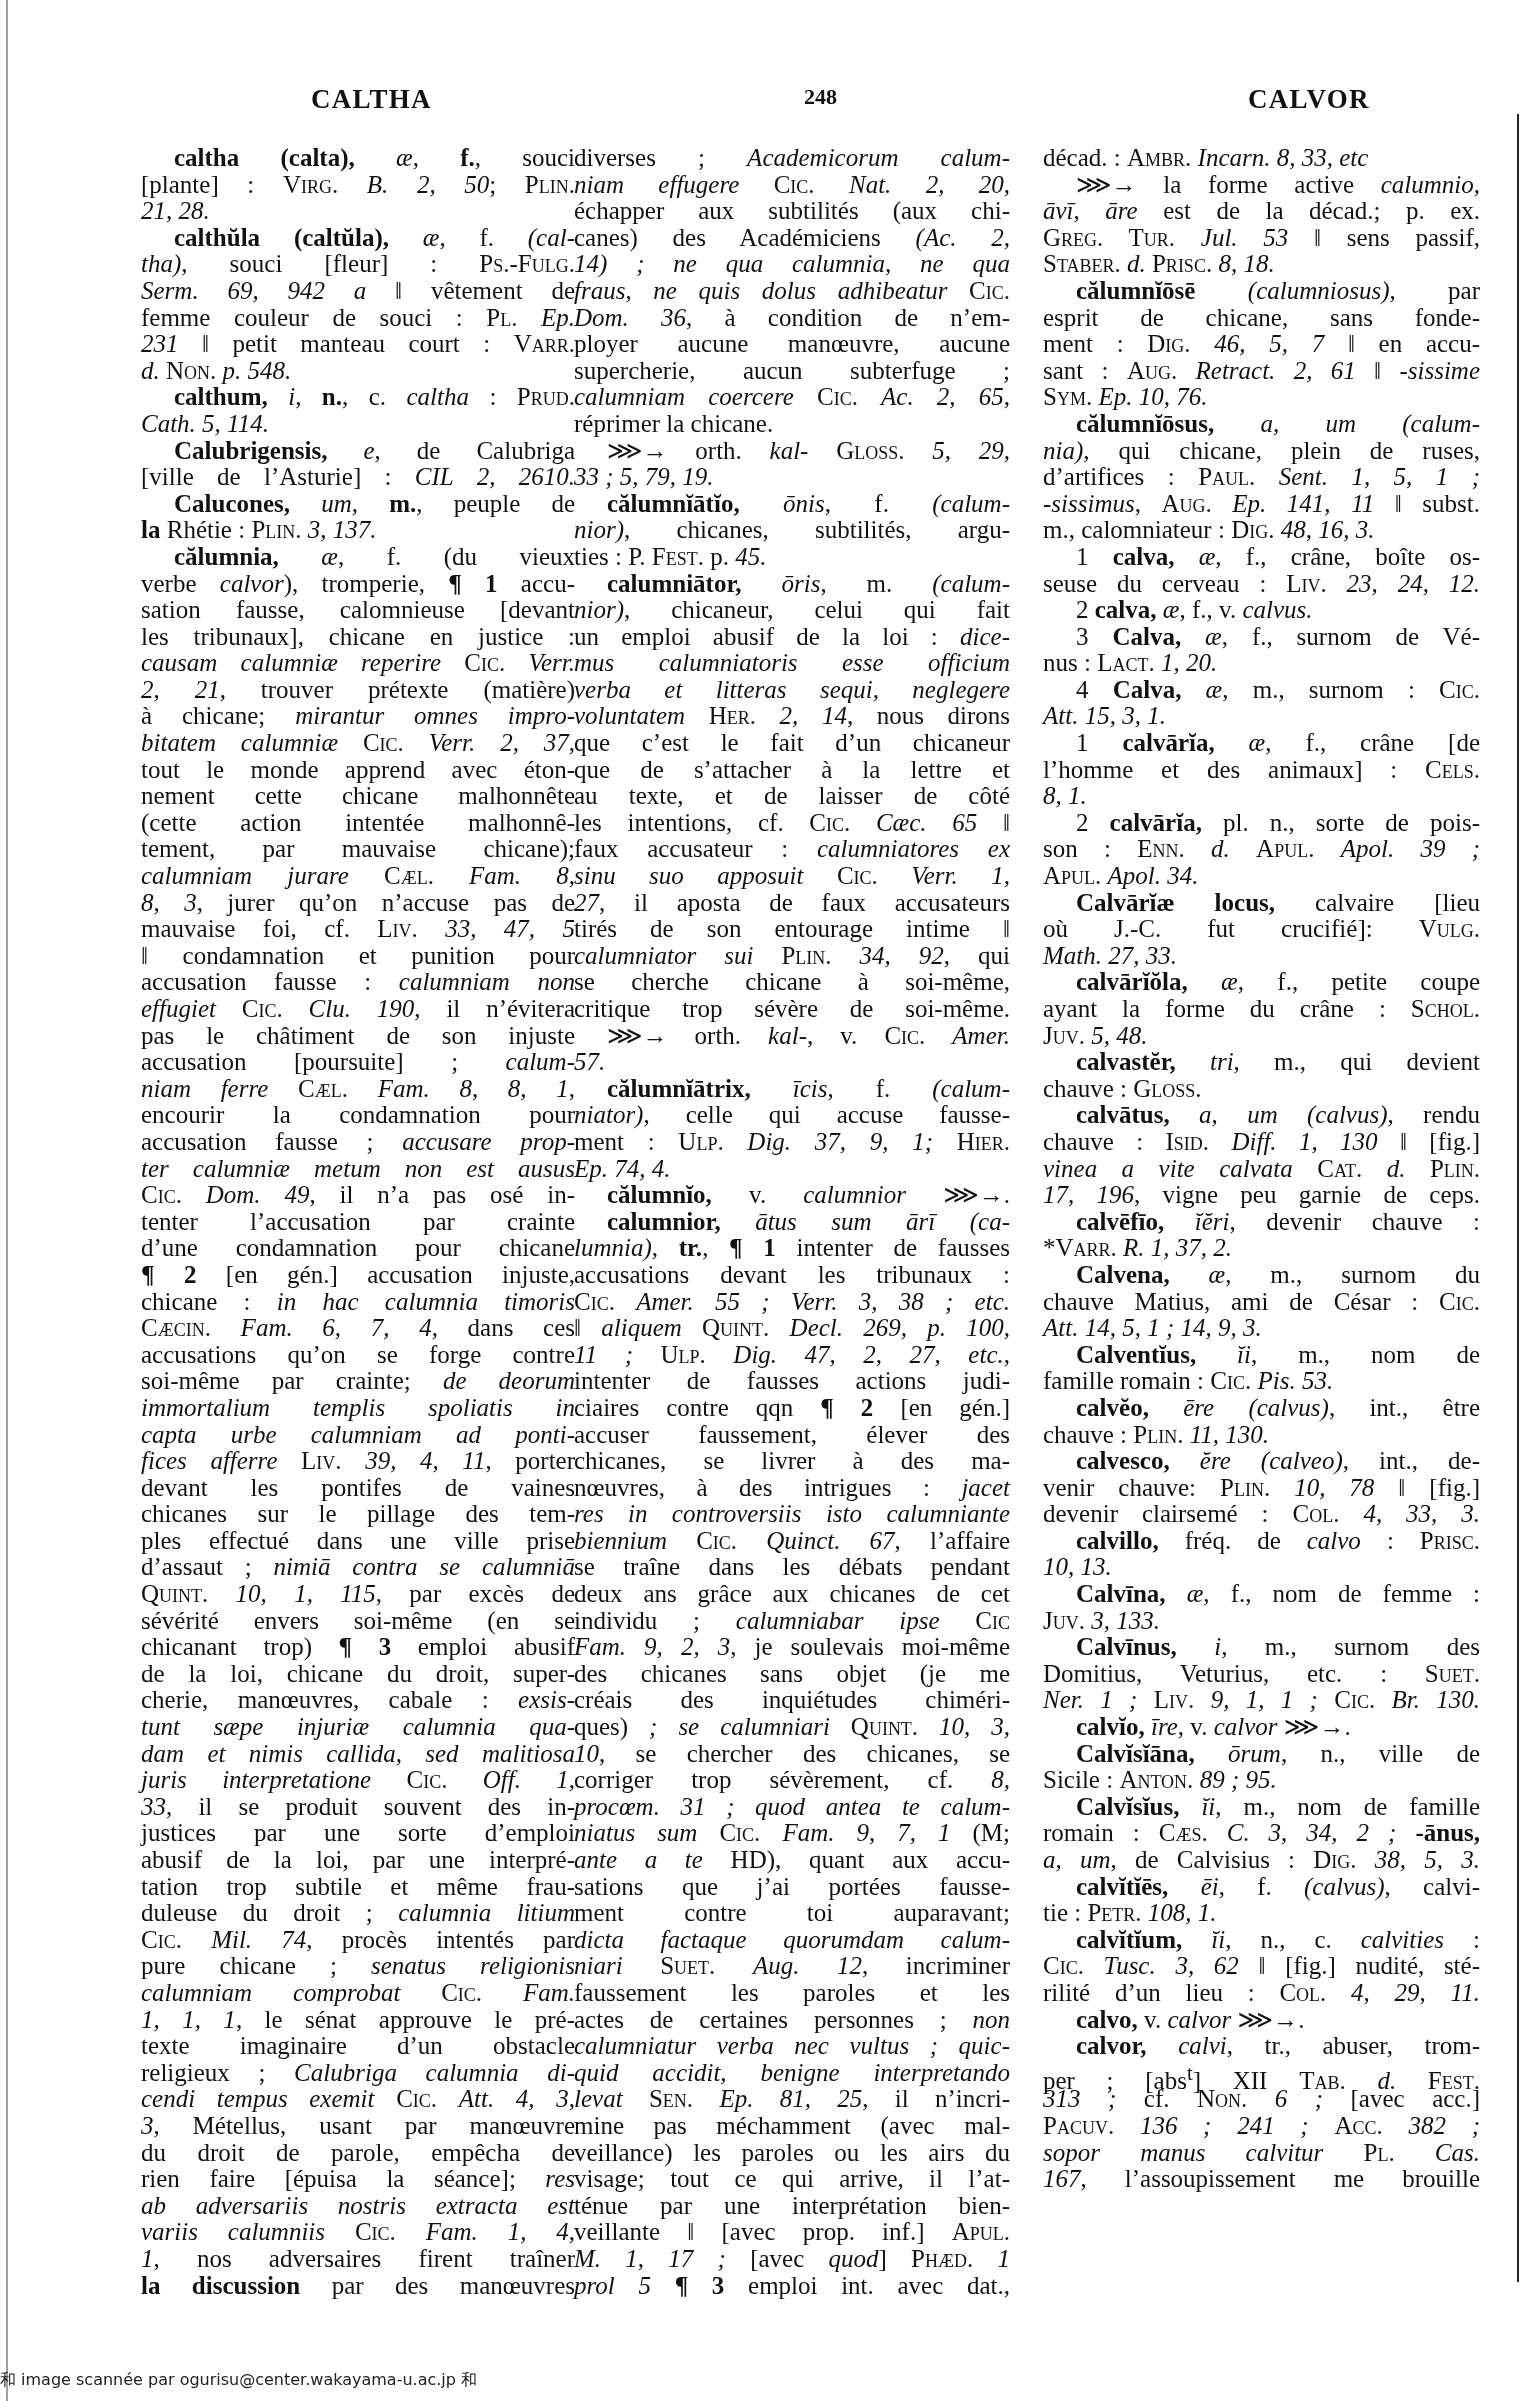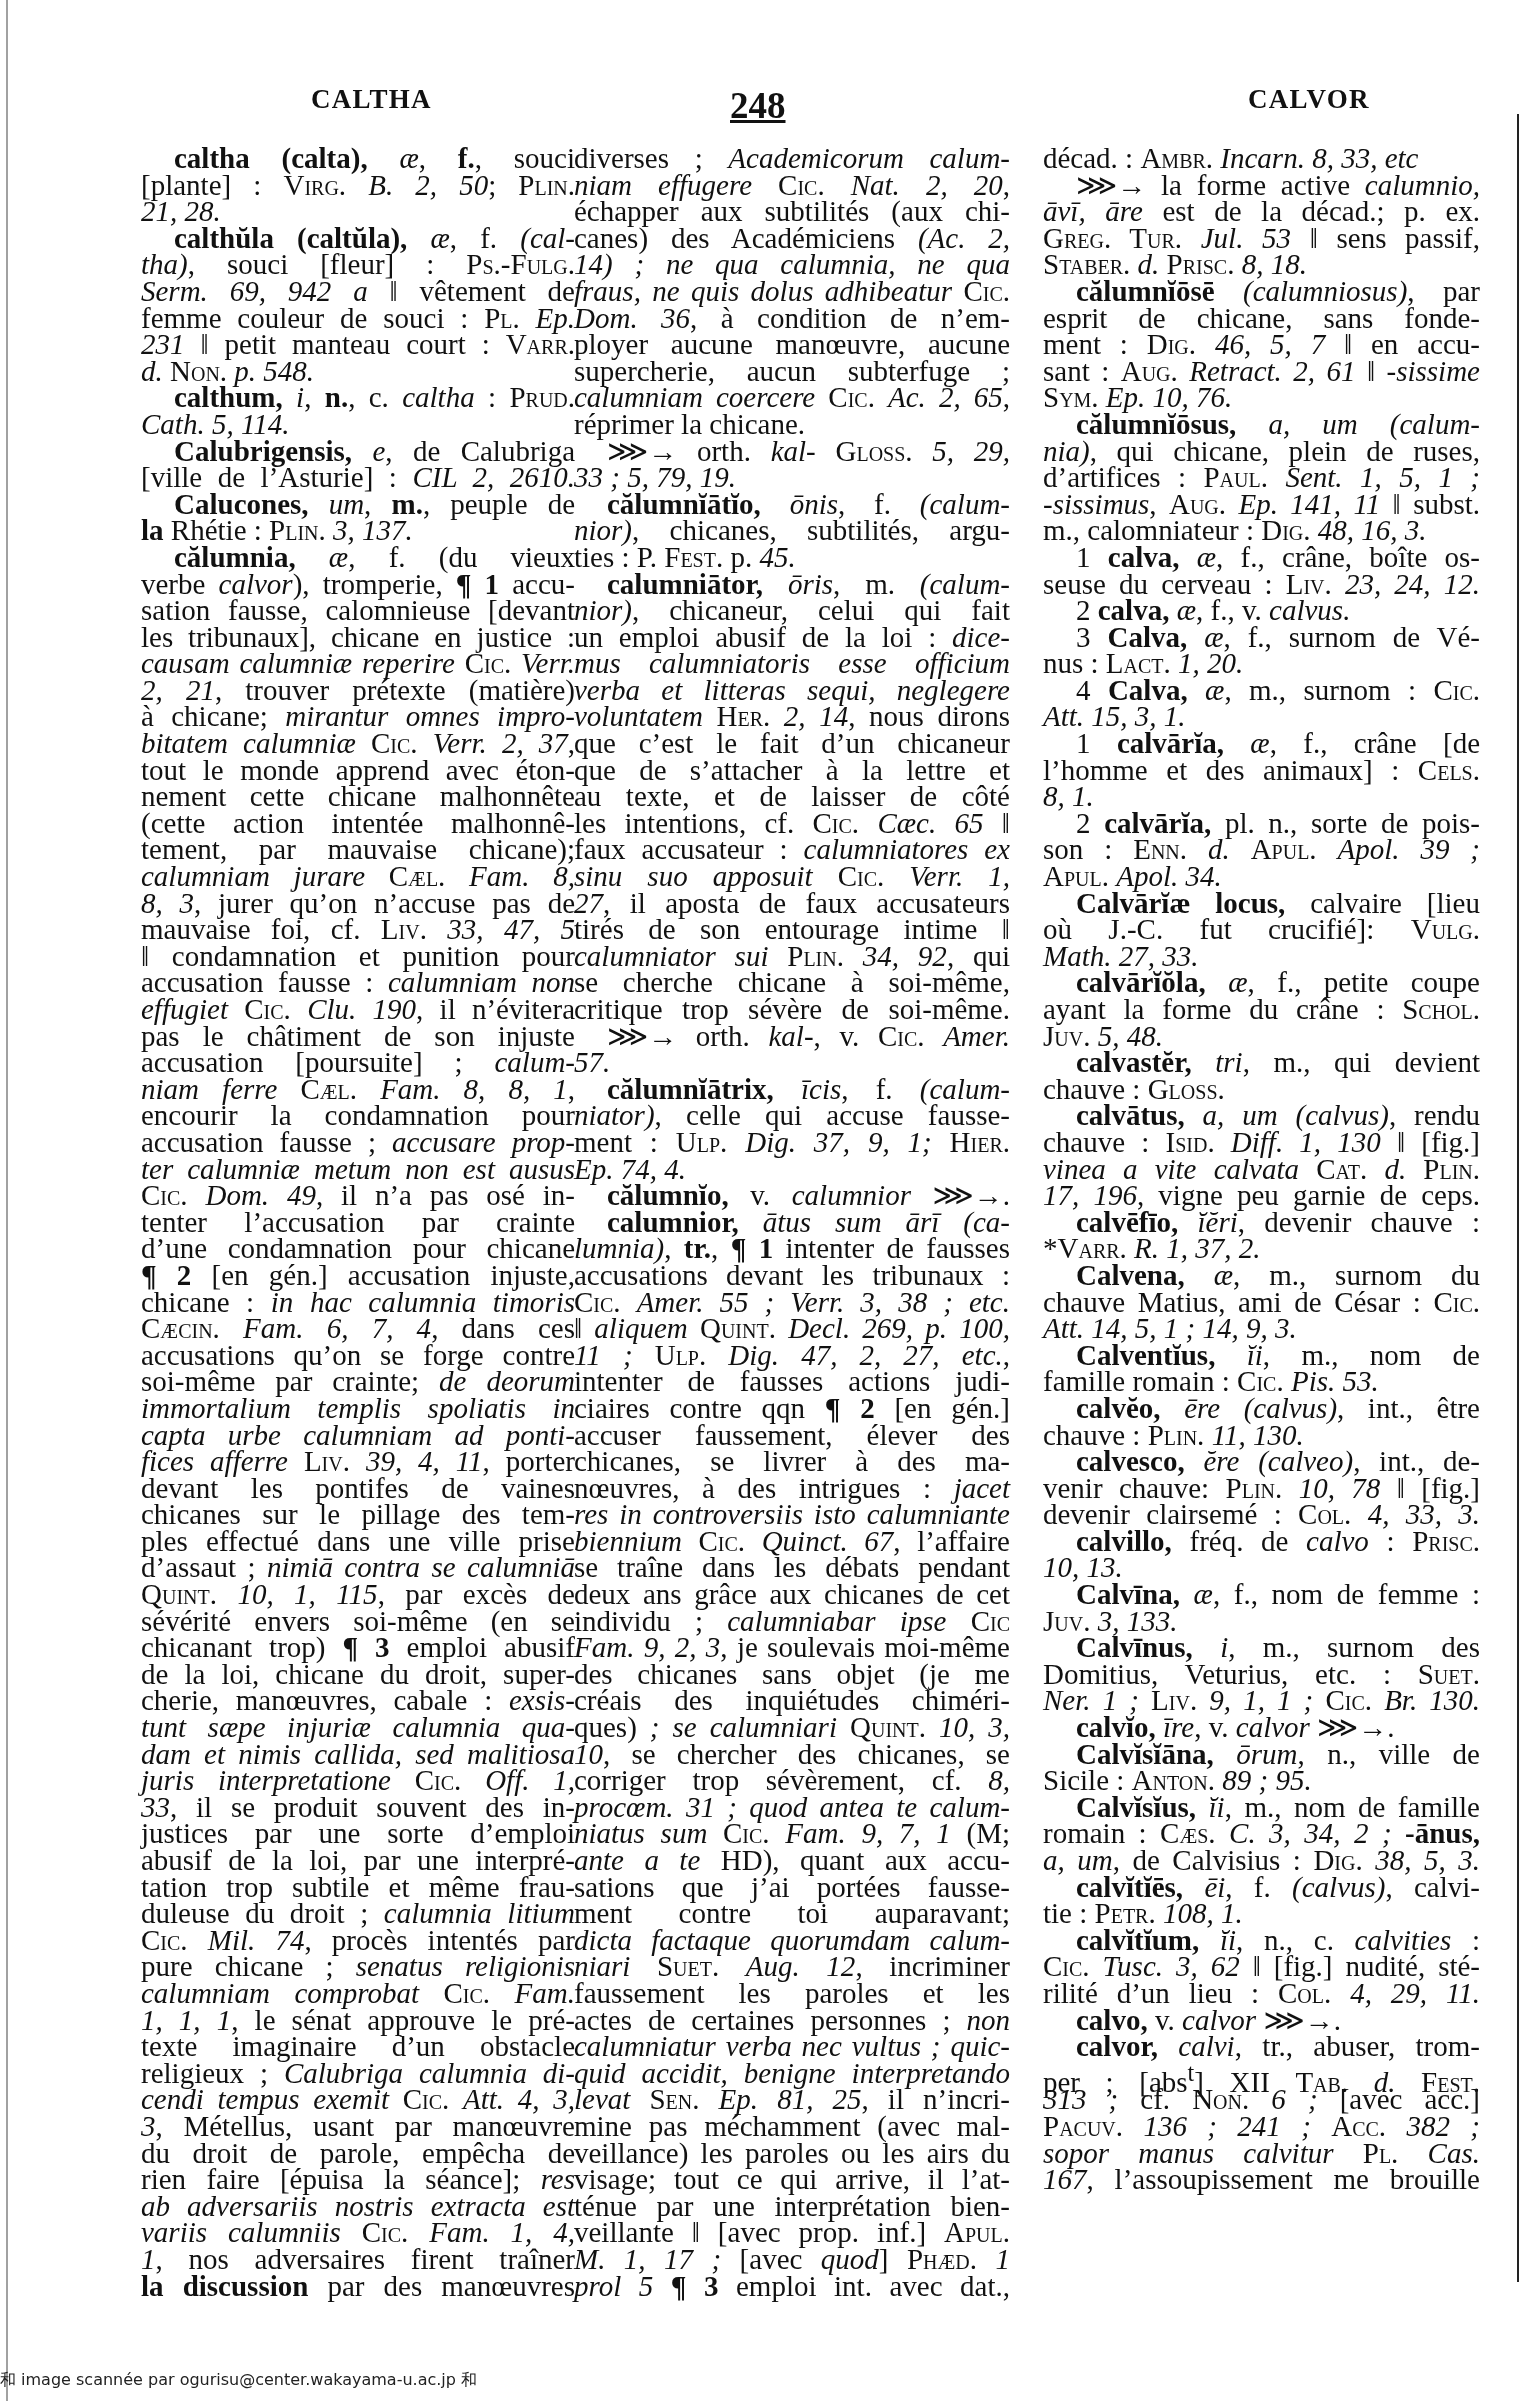--- a/index.html
+++ b/index.html
@@ -2,23 +2,23 @@
 <html style="font-size:10px"><head>
 <meta charset="utf-8">
 <style>
   html, body { margin:0; padding:0; background:#ffffff; }
   body { width:1537px; height:2401px; position:relative; overflow:hidden;
          font-family:"Liberation Serif","DejaVu Serif",serif; color:#111; }
   .scan-edge-left { position:absolute; left:6.3px; top:0; width:1.3px; height:2401px; background:#444; opacity:.5; }
   .scan-edge-right { position:absolute; right:18px; top:114px; width:1.9px; height:2168px; background:#222; }
   .hdr { position:absolute; top:84px; font-weight:bold; font-size:27px; letter-spacing:1.3px; }
   .hdr-left { left:311px; }
-  .hdr-center { left:730px; font-size:37px; letter-spacing:0;text-decoration:underline; }
+  .hdr-center { left:804px; font-size:22px; letter-spacing:0; }
   .hdr-right { left:1248px; }
-  .col { position:absolute; top:145px; font-size:29px; line-height:26.6px; }
+  .col { position:absolute; top:145px; font-size:25px; line-height:26.6px; }
   .col1 { left:141px; width:434px; }
   .col2 { left:574px; width:436px; }
   .col3 { left:1043px; width:437px; }
   .ln { display:block; white-space:nowrap; text-align:justify; text-align-last:justify; height:26.6px; overflow:visible; }
   .ln.last { text-align-last:left; }
   .ln.ind { padding-left:33px; }
   b { font-weight:bold; }
   i { font-style:italic; }
   .sc { font-variant:small-caps; }
   .footer { position:absolute; left:0; top:2370px; font-family:"DejaVu Sans",sans-serif; font-size:16px; color:#222; }

